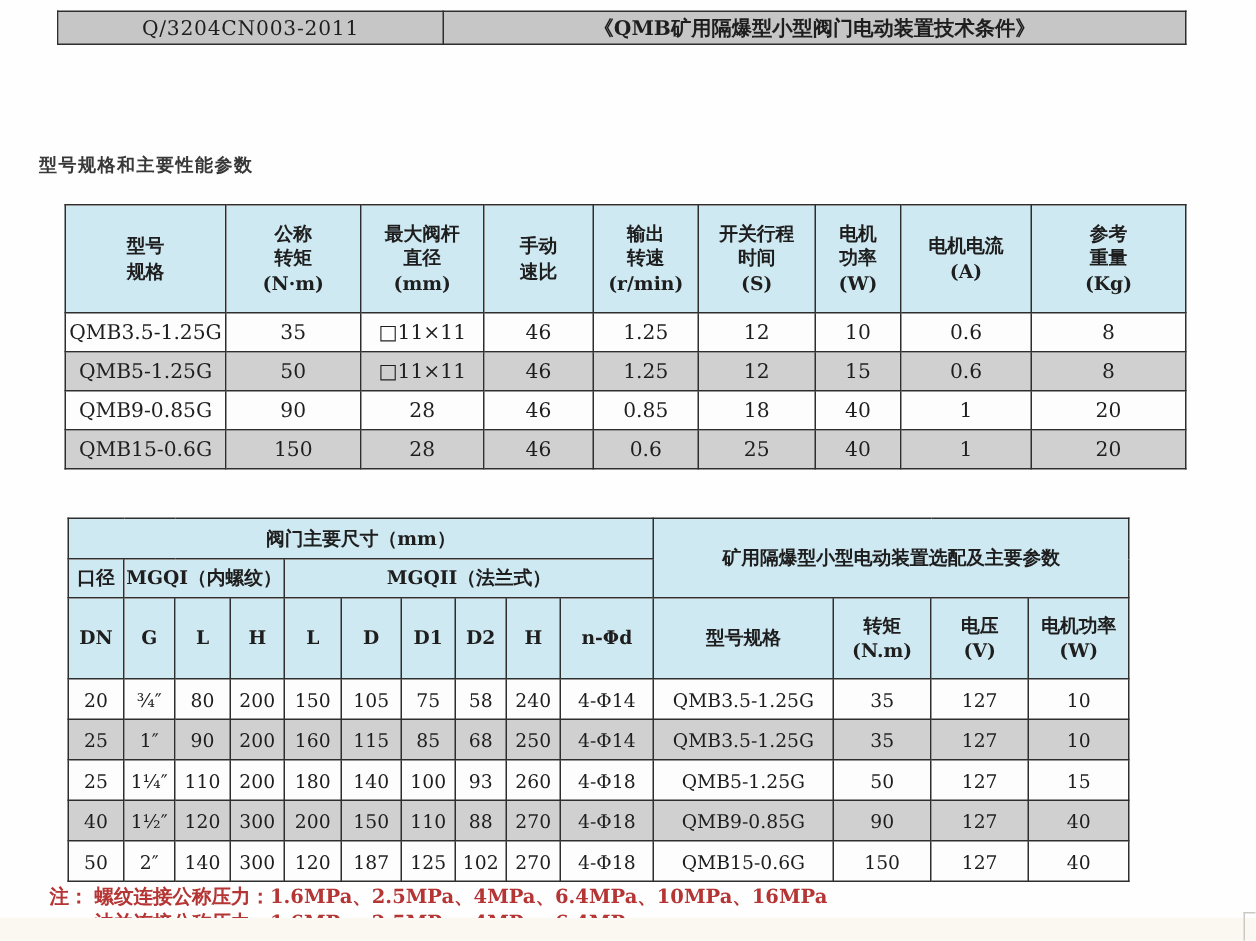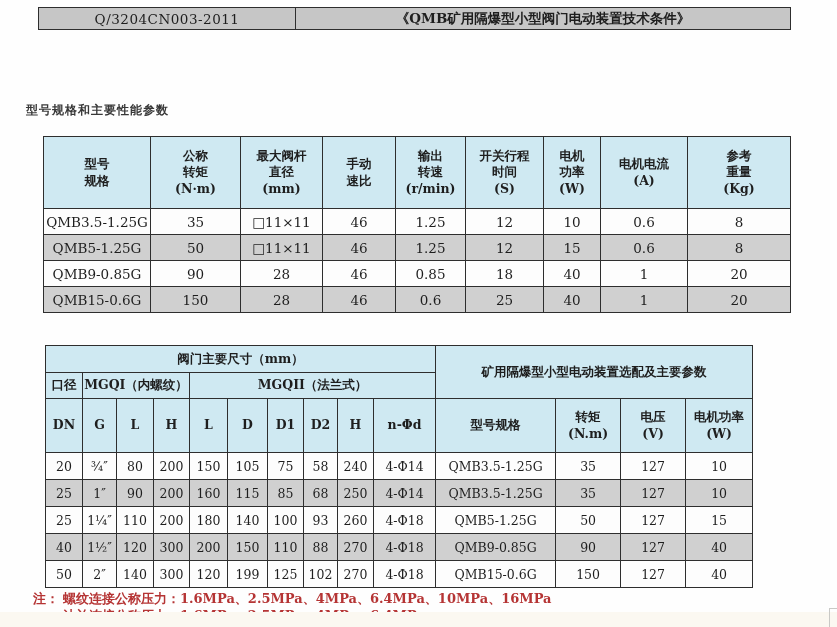--- a/index.html
+++ b/index.html
@@ -277,21 +277,21 @@
         <td>90</td>
         <td>127</td>
         <td>40</td>
       </tr>
       <tr class="white">
         <td>50</td>
         <td>2″</td>
         <td>140</td>
         <td>300</td>
         <td>120</td>
-        <td>199</td>
+        <td>187</td>
         <td>125</td>
         <td>102</td>
         <td>270</td>
         <td>4-Φ18</td>
         <td>QMB15-0.6G</td>
         <td>150</td>
         <td>127</td>
         <td>40</td>
       </tr>
     </tbody>

